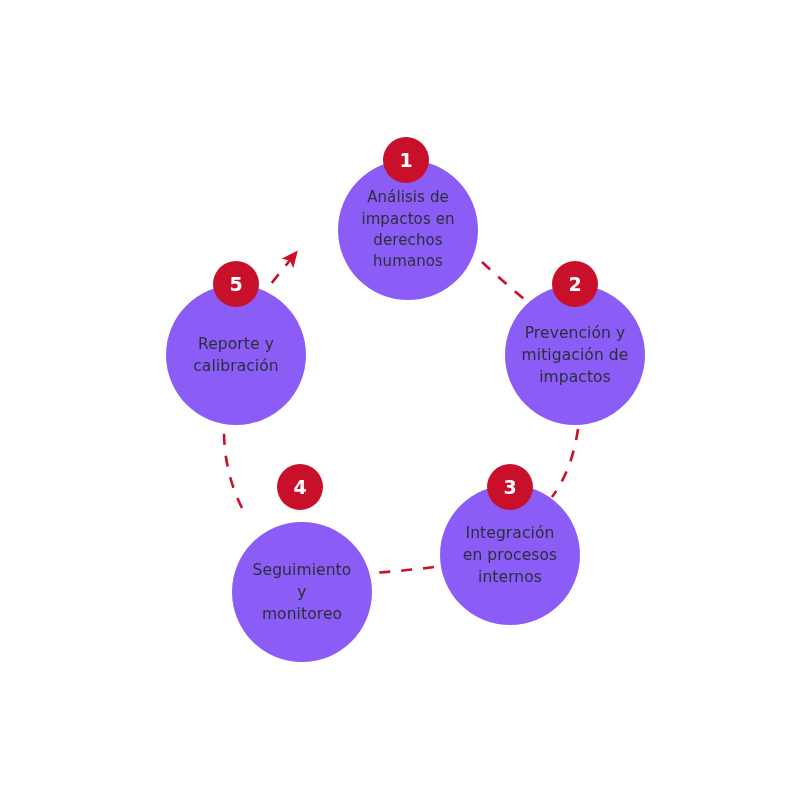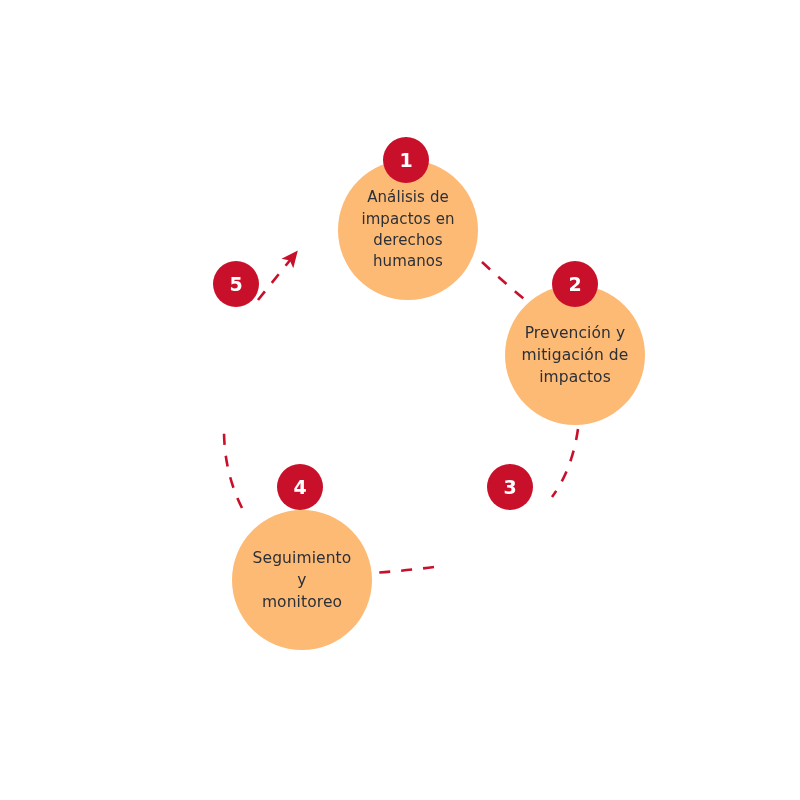--- a/index.html
+++ b/index.html
@@ -24,21 +24,21 @@
     position: absolute;
     left: 0;
     top: 0;
     width: 800px;
     height: 800px;
     pointer-events: none;
   }
   .node {
     position: absolute;
     border-radius: 50%;
-    background: #fdba74;
+    background: #8b5cf6;
     display: flex;
     align-items: center;
     justify-content: center;
     box-sizing: border-box;
   }
   .node-label {
     text-align: center;
     color: #2b3038;
     font-size: 15.5px;
     line-height: 1.42;
@@ -59,21 +59,21 @@
     font-weight: 700;
     line-height: 1;
   }
   
   .node { width: 140px; height: 140px; }
   .badge { width: 46px; height: 46px; }
 
   #node-1 { left: 338px; top: 160px; }
   #node-2 { left: 505px; top: 285px; align-items: center; }
   #node-3 { left: 440px; top: 485px; }
-  #node-4 { left: 232px; top: 510px; }
+  #node-4 { left: 232px; top: 522px; }
   #node-5 { left: 166px; top: 285px; }
 
   #badge-1 { left: 383px; top: 137px; }
   #badge-2 { left: 552px; top: 261px; }
   #badge-3 { left: 487px; top: 464px; }
   #badge-4 { left: 277px; top: 464px; }
   #badge-5 { left: 213px; top: 261px; }
 
   #node-1 .node-label { font-size: 15px; }
 </style>
@@ -112,29 +112,38 @@
 
   <div class="node" id="node-2">
     <div class="node-label">Prevención y
 mitigación de
 impactos</div>
   </div>
   <div class="badge" id="badge-2">
     <span>2</span>
   </div>
 
+  <div class="node" id="node-3">
+    <div class="node-label">Integración
+en procesos
+internos</div>
+  </div>
   <div class="badge" id="badge-3">
     <span>3</span>
   </div>
 
   <div class="node" id="node-4">
     <div class="node-label">Seguimiento y
 monitoreo</div>
   </div>
   <div class="badge" id="badge-4">
     <span>4</span>
   </div>
 
+  <div class="node" id="node-5">
+    <div class="node-label">Reporte y
+calibración</div>
+  </div>
   <div class="badge" id="badge-5">
     <span>5</span>
   </div>
 
 </div>
 
 </body></html>

